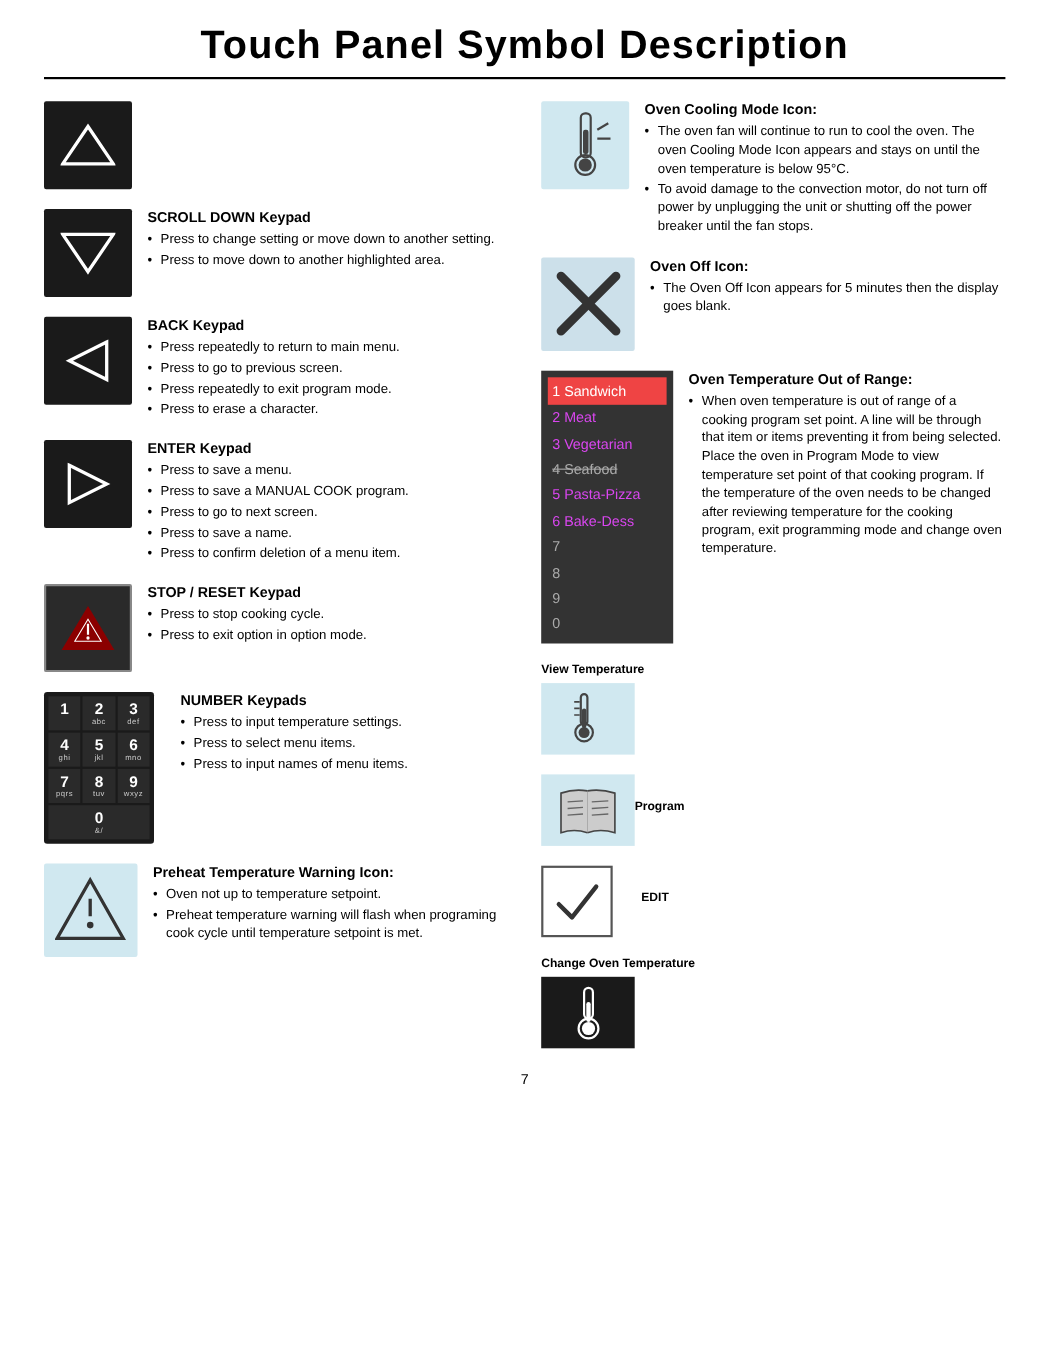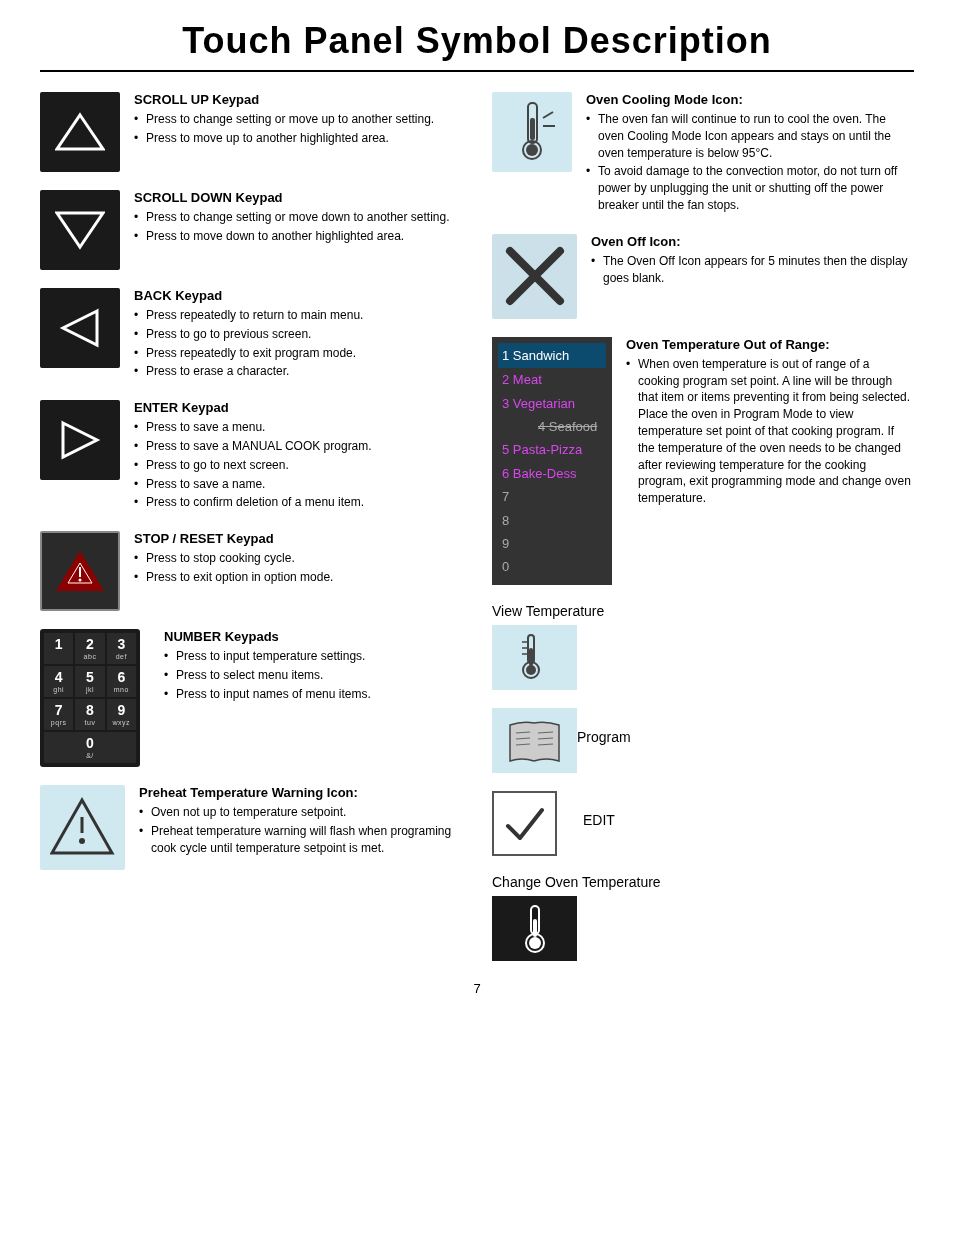--- a/index.html
+++ b/index.html
@@ -126,31 +126,31 @@
     .menu-display {
       background: #333;
       color: #fff;
       padding: 6px 10px;
       font-size: 13px;
       line-height: 1.8;
       width: 120px;
       flex-shrink: 0;
     }
     .menu-display .selected {
-      background: #0c4a6e;
+      background: #ef4444;
       display: block;
       padding: 1px 4px;
       margin: 0 -4px;
     }
     .menu-display .green { color: #d946ef; display: block; }
-    .menu-display .strikethrough { color: #aaa; display: block; text-decoration: line-through; margin-left: 36px; }
+    .menu-display .strikethrough { color: #aaa; display: block; text-decoration: line-through; }
     .menu-display .number { color: #aaa; display: block; }
     .section-label {
-      font-weight: 400;
-      font-size: 14px;
+      font-weight: 700;
+      font-size: 11px;
       margin-bottom: 6px;
     }
     .bottom-page-num {
       text-align: center;
       margin-top: 20px;
       font-size: 13px;
     }
   </style>
 </head>
 <body>
@@ -162,27 +162,20 @@
 
   <div class="left-col">
 
     <div class="item-row">
       <div class="icon-box">
         <div class="icon-inner">
           <svg width="50" height="50" viewBox="0 0 50 50">
             <polygon points="25,8 48,42 2,42" fill="none" stroke="white" stroke-width="3"></polygon>
           </svg>
         </div>
-      </div>
-      <div class="text-block">
-        <div class="label">SCROLL UP Keypad</div>
-        <ul>
-          <li>Press to change setting or move up to another setting.</li>
-          <li>Press to move up to another highlighted area.</li>
-        </ul>
       </div>
     </div>
 
     <div class="item-row">
       <div class="icon-box">
         <div class="icon-inner">
           <svg width="50" height="50" viewBox="0 0 50 50">
             <polygon points="25,42 48,8 2,8" fill="none" stroke="white" stroke-width="3"></polygon>
           </svg>
         </div>

